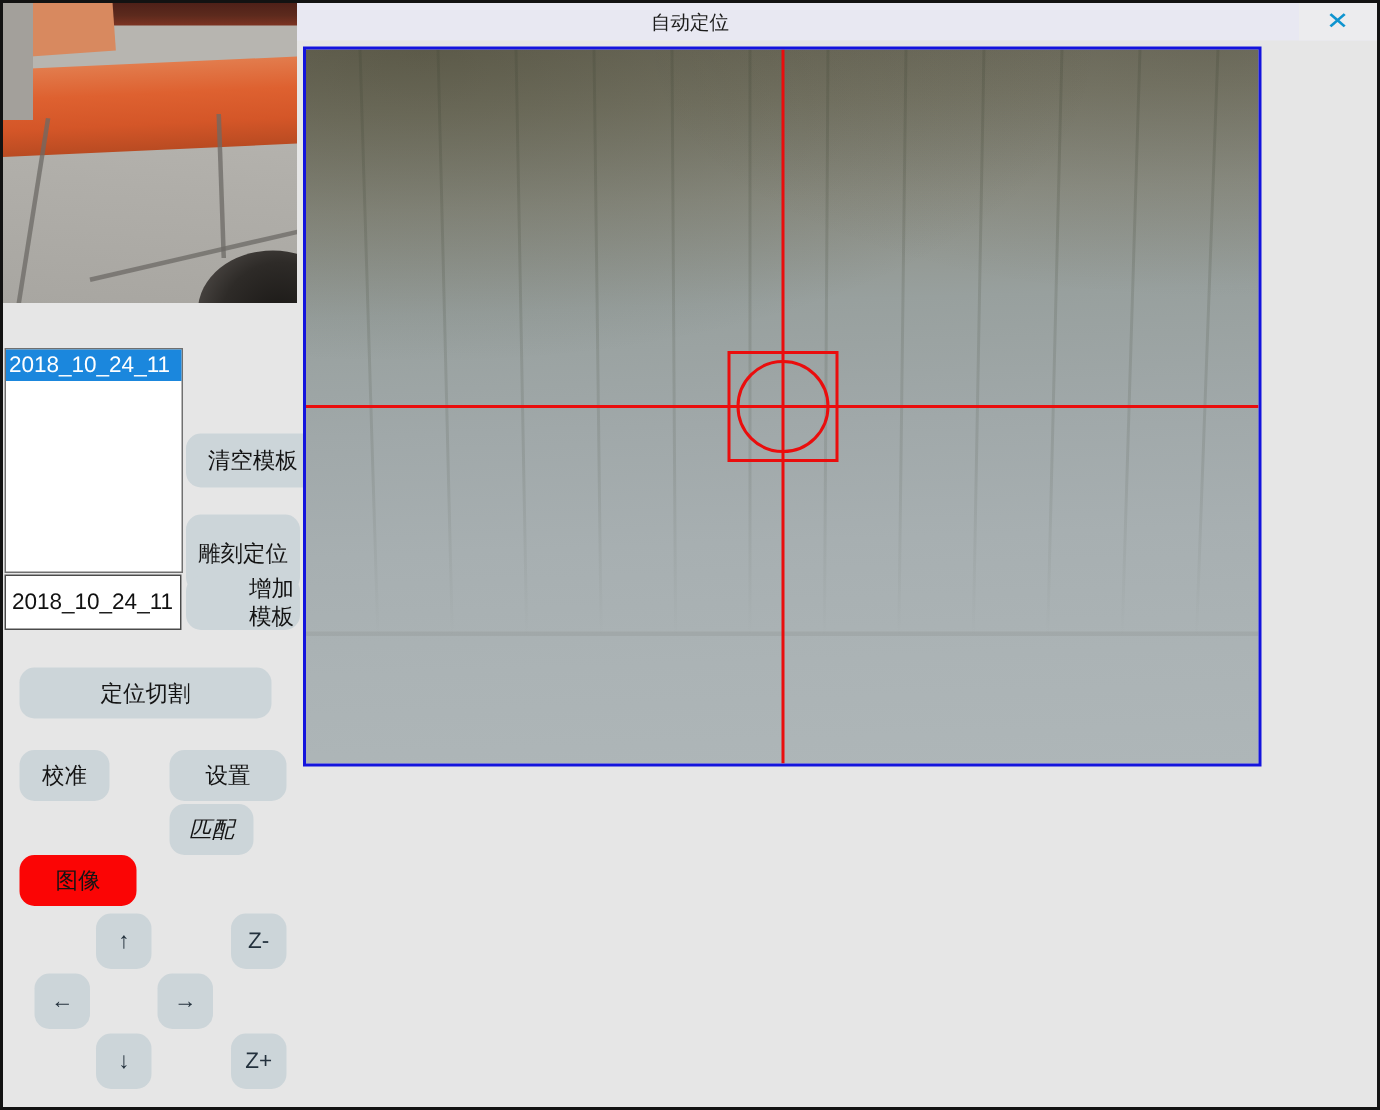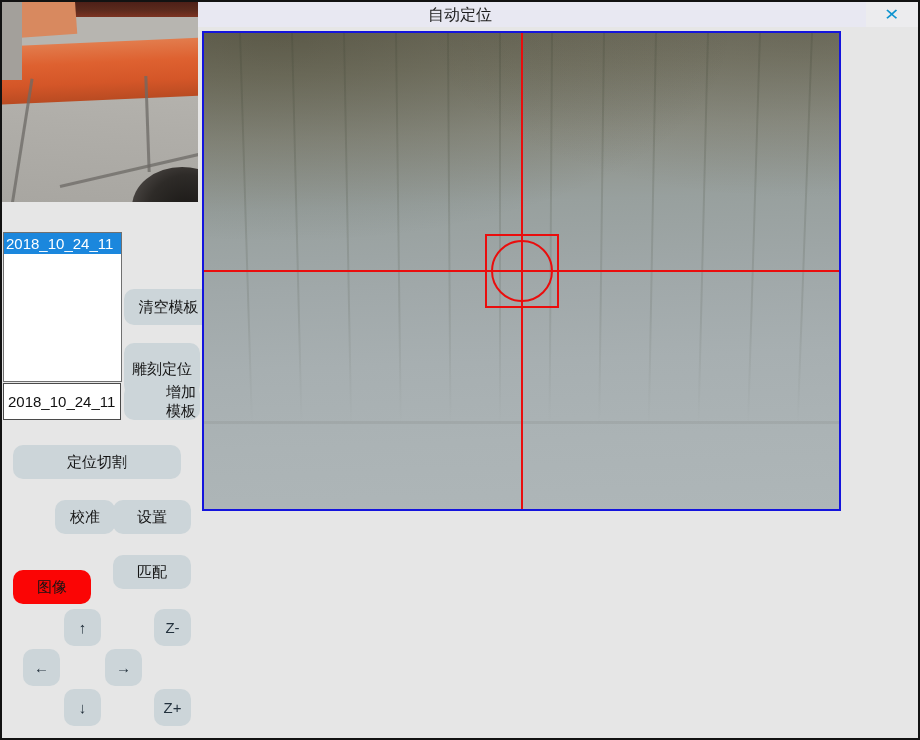--- a/index.html
+++ b/index.html
@@ -5,21 +5,21 @@
   html,body{margin:0;padding:0;background:#555;}
   .window{
     position:relative;width:920px;height:740px;box-sizing:border-box;
     background:#e6e6e6;border:2px solid #121212;overflow:hidden;
     font-family:"Liberation Sans","DejaVu Sans",sans-serif;
     -webkit-font-smoothing:none;
   }
   .abs{position:absolute;}
   
   .titlebar{left:0;top:0;width:916px;height:25px;background:var(--titlebar-bg);}
-  .title{width:100%;text-align:center;line-height:25px;font-size:16px;color:#1c1c1c;}
+  .title{width:100%;text-align:center;line-height:25px;font-size:13px;color:#1c1c1c;}
   .close-zone{position:absolute;right:0;top:0;width:52px;height:25px;background:#ececee;
     display:flex;align-items:center;justify-content:center;}
   .close-x{color:var(--accent-close);font-size:16px;font-weight:900;line-height:1;
     transform:scaleX(1.15);cursor:pointer;}
   
   .thumb{left:0;top:27;width:196px;height:200px;overflow:hidden;
     background:linear-gradient(185deg,#b7b5b0 30%,#b0aea9 60%,#a8a6a1 100%);}
   .thumb .brownbar{position:absolute;left:52px;top:0;width:146px;height:15px;
     background:linear-gradient(180deg,#4e2018 0%,#5c2a1d 55%,#7c3322 100%);}
   .thumb .salmon{position:absolute;left:10px;top:-4px;width:64px;height:38px;
@@ -97,24 +97,24 @@
 
   <div class="abs name-input">
     <span>2018_10_24_11</span>
   </div>
 
   <button class="btn" style="left:122px;top:287px;width:89px;height:36px;">清空模板</button>
   <button class="btn" style="left:122px;top:341px;width:76px;height:52px;">雕刻定位</button>
   <button class="btn" style="left:122px;top:382px;width:76px;height:36px;padding-left:38px;">增加模板</button>
 
   <button class="btn" style="left:11px;top:443px;width:168px;height:34px;">定位切割</button>
-  <button class="btn" style="left:11px;top:498px;width:60px;height:34px;margin-left:42px;">校准</button>
+  <button class="btn" style="left:11px;top:498px;width:60px;height:34px;">校准</button>
   <button class="btn" style="left:111px;top:498px;width:78px;height:34px;">设置</button>
   <button class="btn red" style="left:11px;top:568px;width:78px;height:34px;">图像</button>
-  <button class="btn" style="left:111px;top:553px;width:78px;height:34px;">匹配</button>
+  <button class="btn" style="left:111px;top:534px;width:56px;height:34px;font-style:italic;">匹配</button>
 
   <button class="btn jog" style="left:62px;top:607px;width:37px;height:37px;">↑</button>
   <button class="btn jog" style="left:152px;top:607px;width:37px;height:37px;">Z-</button>
   <button class="btn jog" style="left:21px;top:647px;width:37px;height:37px;">←</button>
   <button class="btn jog" style="left:103px;top:647px;width:37px;height:37px;">→</button>
   <button class="btn jog" style="left:62px;top:687px;width:37px;height:37px;">↓</button>
   <button class="btn jog" style="left:152px;top:687px;width:37px;height:37px;">Z+</button>
 
   <div class="abs camera">
     <div id="cam-lines">

